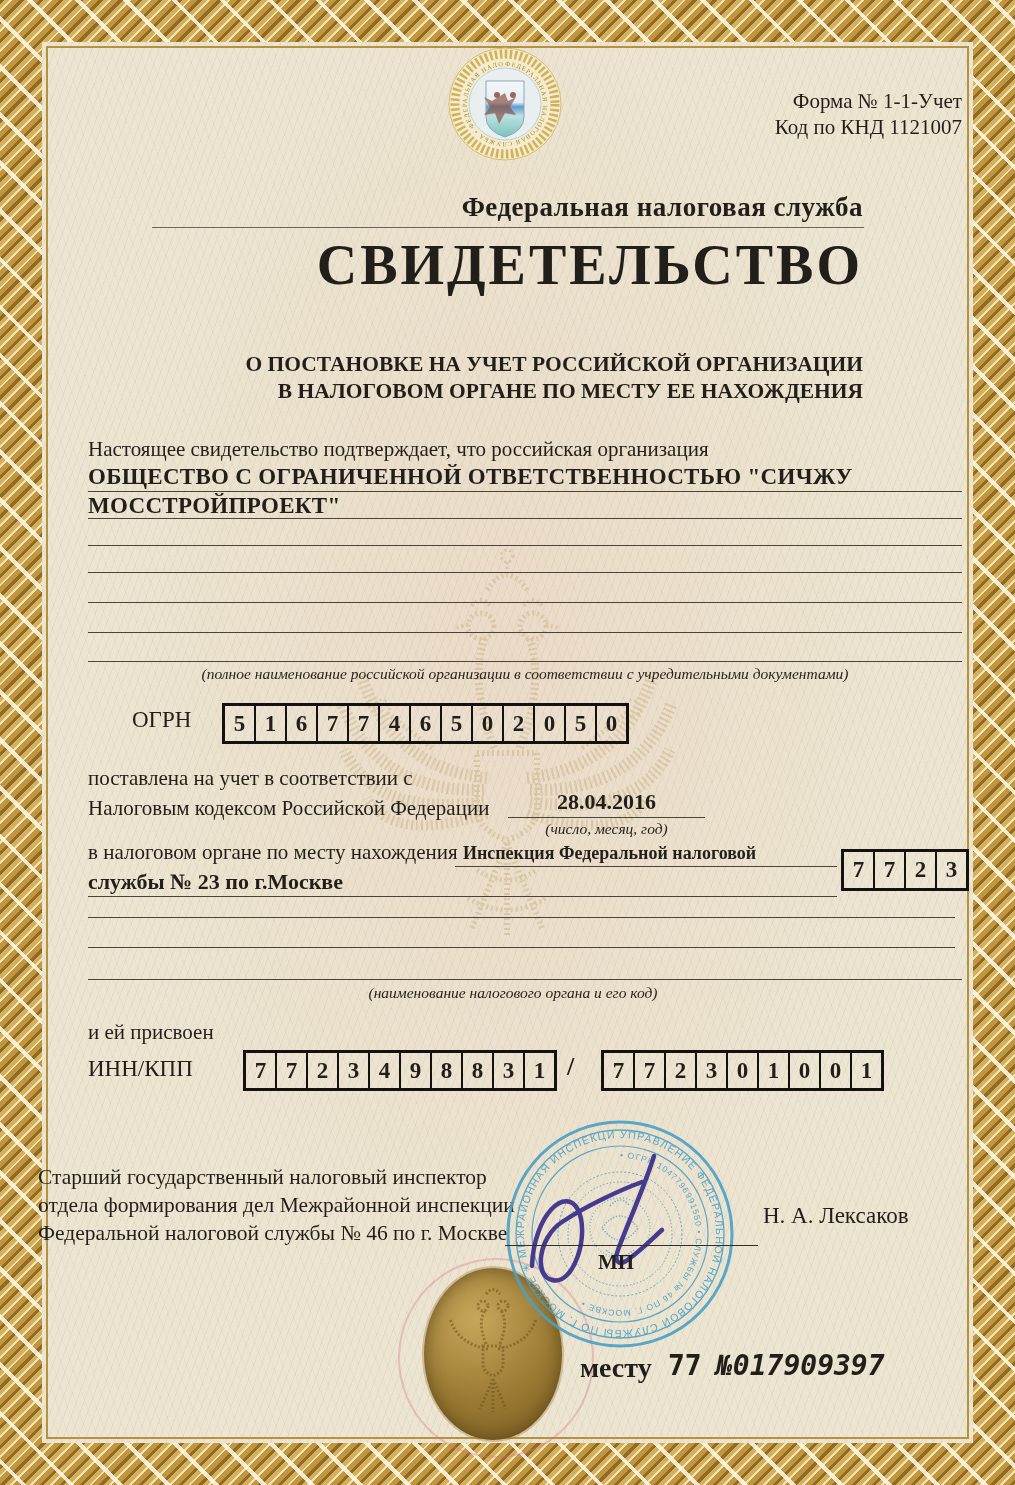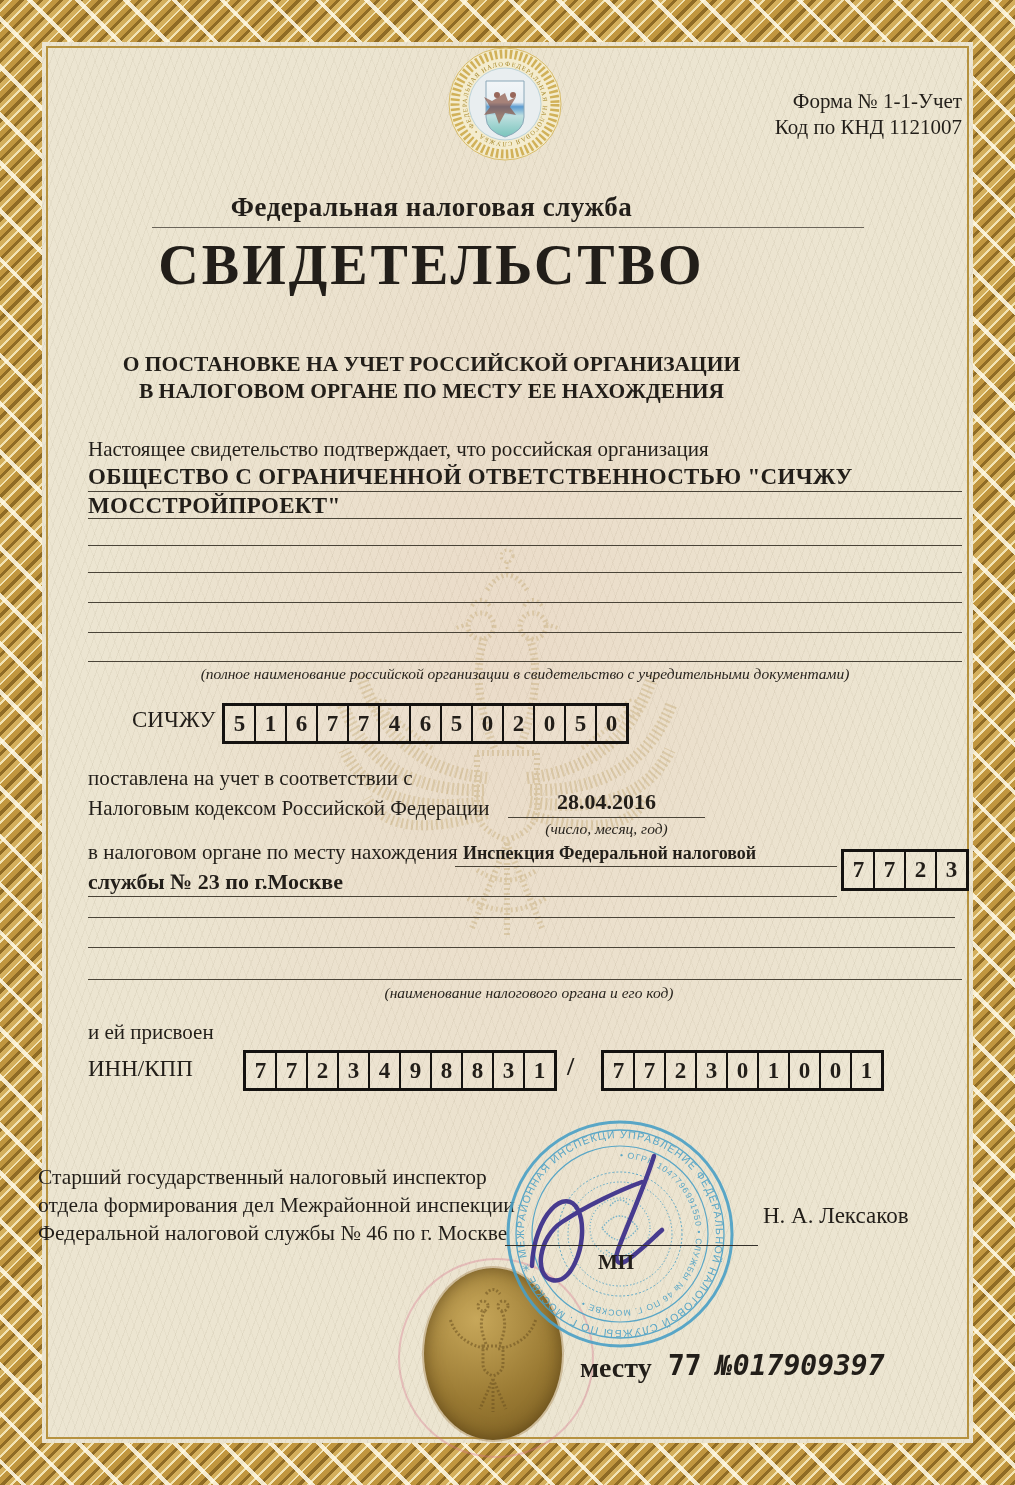--- a/index.html
+++ b/index.html
@@ -17,21 +17,21 @@
   }
   .paper{
     position:absolute; inset:42px; background-color:#ece5d1;
     background-image:
       radial-gradient(ellipse at 50% 44%, rgba(224,150,140,.12), rgba(224,150,140,0) 62%),
       repeating-linear-gradient(110deg, rgba(140,128,96,.09) 0 1px, rgba(0,0,0,0) 1px 7px),
       repeating-linear-gradient(70deg, rgba(140,128,96,.06) 0 1px, rgba(0,0,0,0) 1px 9px);
   }
   .inner-line{position:absolute; inset:46px; border:2px solid #b6923f; pointer-events:none; z-index:2;}
   .abs{position:absolute; z-index:3;}
-  .center{text-align:center; left:0; width:863px;}
+  .center{text-align:right; left:0; width:863px;}
   .rule{position:absolute; border-top:1.6px solid #4a4438; z-index:3;}
   .thin-rule{position:absolute; border-top:1px solid #6b655a; z-index:3;}
   .caption{font-style:italic; font-size:15.5px; color:#27231d;}
   .bold{font-weight:bold;}
   .form-block{font-size:21px; line-height:26px; text-align:right;}
   .agency{font-size:27px; font-weight:bold; letter-spacing:.5px;}
   .main-title{font-size:56px; font-weight:bold; letter-spacing:3px;}
   .subtitle{font-size:21.5px; font-weight:bold;}
   .body-text{font-size:21px;}
   .org-name{font-size:23px; font-weight:bold; letter-spacing:.3px;}
@@ -139,23 +139,23 @@
   <div class="abs center subtitle" style="top:379px;">В НАЛОГОВОМ ОРГАНЕ  ПО МЕСТУ ЕЕ НАХОЖДЕНИЯ</div>
   <div class="abs org-name" style="left:88px; top:464px;">ОБЩЕСТВО С ОГРАНИЧЕННОЙ ОТВЕТСТВЕННОСТЬЮ "СИЧЖУ</div>
   <div class="rule" style="left:88px; top:491px; width:874px;"></div>
   <div class="abs org-name" style="left:88px; top:493px;">МОССТРОЙПРОЕКТ"</div>
   <div class="rule" style="left:88px; top:518px; width:874px;"></div>
   <div class="rule" style="left:88px; top:545px; width:874px;"></div>
   <div class="rule" style="left:88px; top:572px; width:874px;"></div>
   <div class="rule" style="left:88px; top:602px; width:874px;"></div>
   <div class="rule" style="left:88px; top:632px; width:874px;"></div>
   <div class="rule" style="left:88px; top:661px; width:874px;"></div>
-  <div class="abs caption" style="left:88px; top:665px; width:874px; text-align:center;">(полное наименование российской организации в свидетельство с учредительными документами)</div>
-
-  <div class="abs label" style="left:132px; top:707px;">СИЧЖУ</div>
+  <div class="abs caption" style="left:88px; top:665px; width:874px; text-align:center;">(полное наименование российской организации в соответствии с учредительными документами)</div>
+
+  <div class="abs label" style="left:132px; top:707px;">ОГРН</div>
   <div class="digit-strip" style="left:222px; top:703px; height:35px;">
       <span class="cell" style="width: 29px;">5</span>
       <span class="cell" style="width: 29px;">1</span>
       <span class="cell" style="width: 29px;">6</span>
       <span class="cell" style="width: 29px;">7</span>
       <span class="cell" style="width: 29px;">7</span>
       <span class="cell" style="width: 29px;">4</span>
       <span class="cell" style="width: 29px;">6</span>
       <span class="cell" style="width: 29px;">5</span>
       <span class="cell" style="width: 29px;">0</span>
@@ -180,21 +180,21 @@
   <div class="rule" style="left:88px; top:896px; width:749px;"></div>
   <div class="digit-strip" style="left:841px; top:849px; height:36px;">
       <span class="cell" style="width: 29px;">7</span>
       <span class="cell" style="width: 29px;">7</span>
       <span class="cell" style="width: 29px;">2</span>
       <span class="cell" style="width: 29px;">3</span>
     </div>
   <div class="rule" style="left:88px; top:917px; width:867px;"></div>
   <div class="rule" style="left:88px; top:947px; width:867px;"></div>
   <div class="rule" style="left:88px; top:979px; width:874px;"></div>
-  <div class="abs caption" style="left:92px; top:984px; width:874px; text-align:center;font-style:italic;">(наименование налогового органа и его код)</div>
+  <div class="abs caption" style="left:76px; top:984px; width:874px; text-align:center;font-style:italic;">(наименование налогового органа и его код)</div>
 
   <div class="abs body-text" style="left:88px; top:1020px;">и ей присвоен</div>
   <div class="abs label" style="left:88px; top:1056px;">ИНН/КПП</div>
   <div class="digit-strip" style="left:243px; top:1050px; height:35px;">
       <span class="cell" style="width: 29px;">7</span>
       <span class="cell" style="width: 29px;">7</span>
       <span class="cell" style="width: 29px;">2</span>
       <span class="cell" style="width: 29px;">3</span>
       <span class="cell" style="width: 29px;">4</span>
       <span class="cell" style="width: 29px;">9</span>

